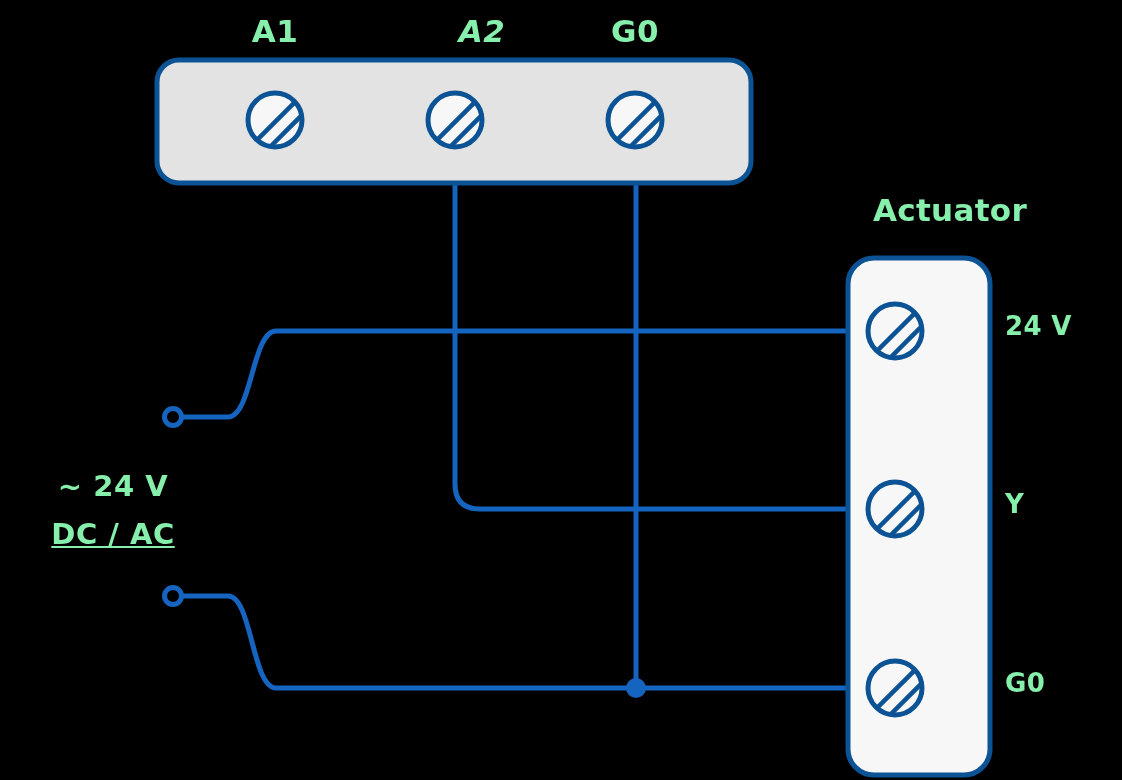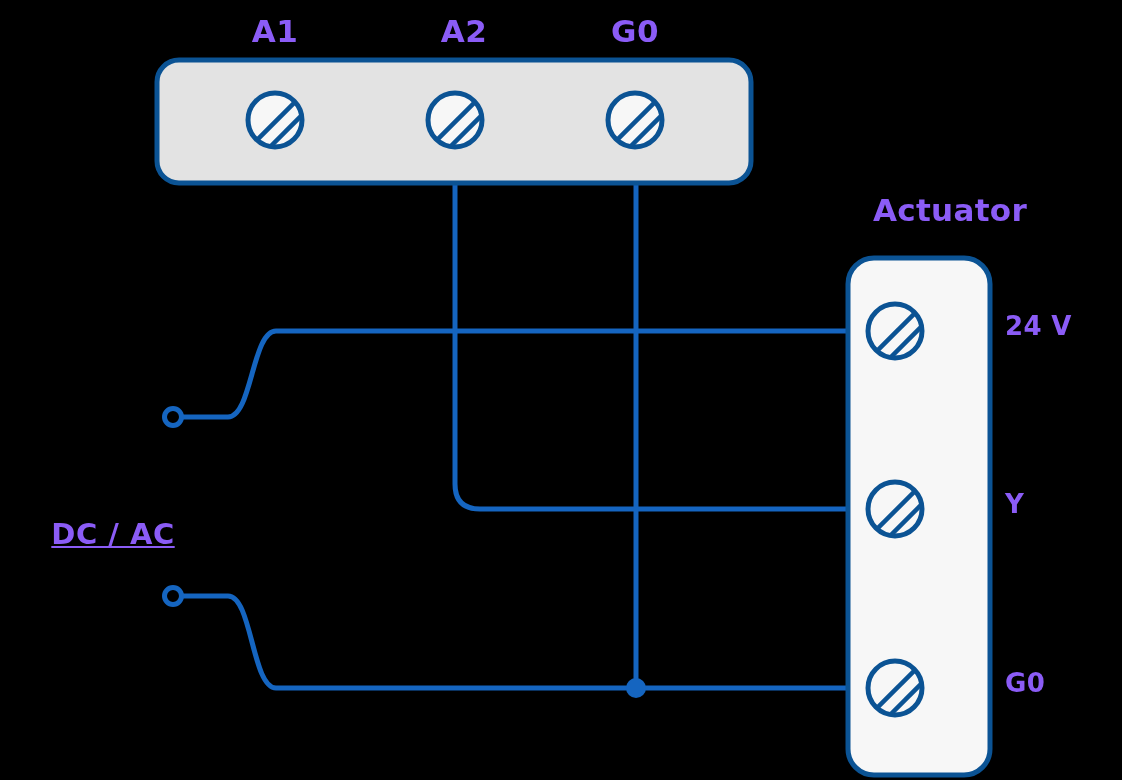--- a/index.html
+++ b/index.html
@@ -17,21 +17,21 @@
   }
   #diagram {
     position: absolute;
     left: 0;
     top: 0;
     width: 1122px;
     height: 780px;
   }
   .lbl {
     position: absolute;
-    color: #8b5cf6;
+    color: #86efac;
     font-family: "DejaVu Sans", sans-serif;
     font-weight: bold;
     white-space: pre;
     line-height: 1.12;
   }
   .lbl-term {
     font-size: 31px;
     letter-spacing: 0.5px;
     text-align: center;
     transform: translateX(-50%);
@@ -142,24 +142,25 @@
     <g>
       <circle cx="895" cy="688" r="27" fill="#f7f7f7" stroke="#0b5394" stroke-width="5"></circle>
       <g clip-path="url(#clipScrewAct3)" stroke="#0b5394" stroke-width="4.5" fill="none">
         <line x1="865" y1="720" x2="925" y2="660"></line>
         <line x1="875" y1="730" x2="935" y2="670"></line>
       </g>
     </g>
   </svg>
 
   <div class="lbl lbl-term" style="left:275px; top:14px;">A1</div>
-  <div class="lbl lbl-term" style="left:464px; top:14px;">A2</div>
+  <div class="lbl lbl-term" style="left:482px; top:14px;font-style:italic;">A2</div>
   <div class="lbl lbl-term" style="left:635px; top:14px;">G0</div>
 
   <div class="lbl lbl-actuator" style="left:828px; top:193px;margin-left:45px;">Actuator</div>
 
   <div class="lbl lbl-side" style="left:1005px; top:312px;">24 V</div>
   <div class="lbl lbl-side" style="left:1005px; top:490px;">Y</div>
   <div class="lbl lbl-side" style="left:1005px; top:669px;">G0</div>
 
+  <div class="lbl lbl-supply" style="left:113px; top:470px;">~ 24 V</div>
   <div class="lbl lbl-supply" style="left:113px; top:518px;text-decoration:underline;">DC / AC</div>
 
 </div>
 
 </body></html>

